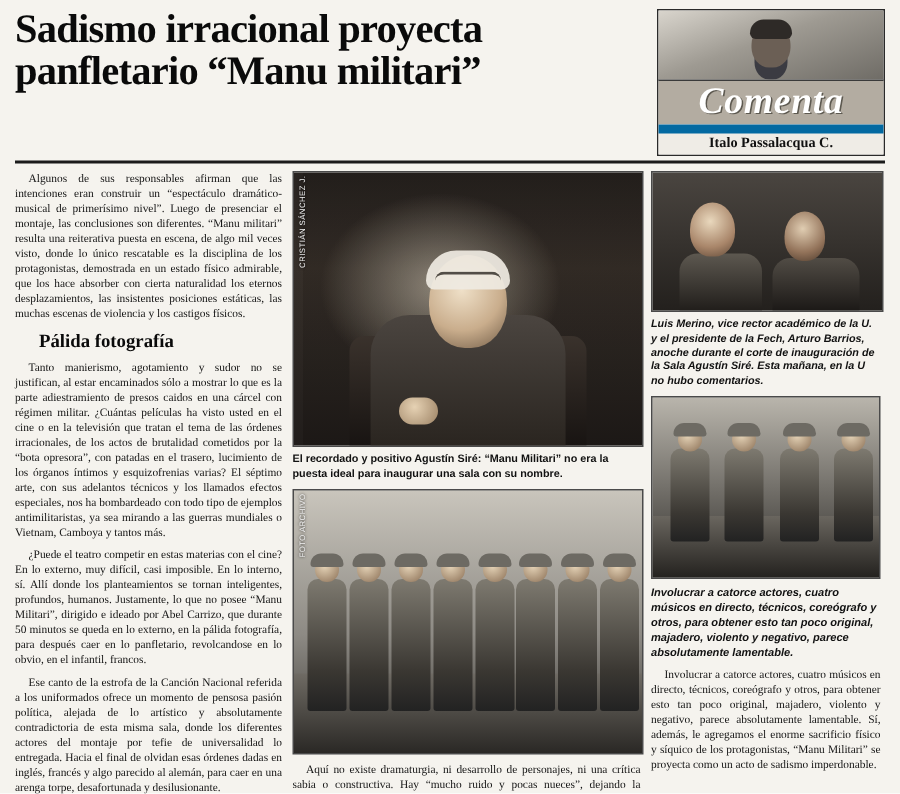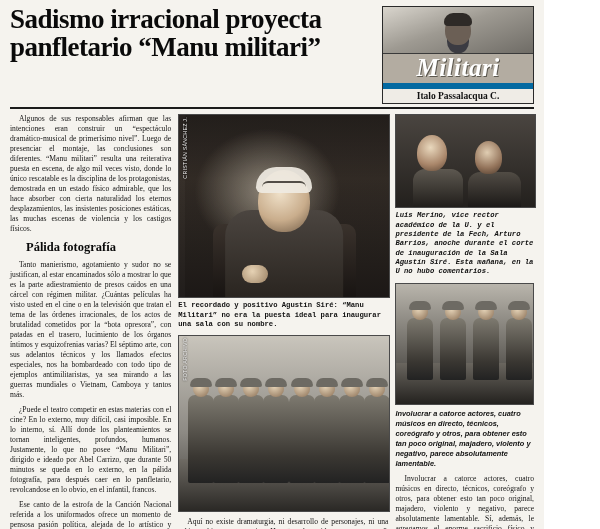--- a/index.html
+++ b/index.html
@@ -9,21 +9,21 @@
   }
   body {
     width: 600px;
     height: 529px;
     font-family: "Liberation Serif", serif;
     color: #111;
     overflow: hidden;
   }
   .page {
     position: relative;
-    width: 544px;
+    width: 600px;
     height: 529px;
     background: #f5f3ee;
     padding: 0;
     box-sizing: border-box;
   }
   
   .masthead {
     display: flex;
     align-items: stretch;
     padding: 6px 10px 0 10px;
@@ -133,21 +133,21 @@
   p.body.noind { text-index: 0; text-indent: 0; }
   h2.sub {
     font-family: "Liberation Serif", serif;
     font-size: 12.5px;
     font-weight: bold;
     line-height: 1.08;
     margin: 7px 0 5px 16px;
     color: #0a0a0a;
   }
   .caption {
-    font-family: Liberation Mono, monospace;
+    font-family: Liberation Sans, sans-serif;
     font-size: 7.2px;
     line-height: 1.3;
     font-weight: bold;
     color: #111;
     margin: 3px 0 6px 0;
     text-align: left;
   }
   .caption.italic { font-style: italic; font-weight: bold; }
 
   
@@ -321,21 +321,21 @@
       <h1 class="headline">
         <span>Sadismo irracional proyecta</span>
         <span class="l2">panfletario “Manu militari”</span>
       </h1>
     </div>
     <div class="comenta-box">
       <div class="comenta-photo">
         <div class="head"></div>
         <div class="hair"></div>
       </div>
-      <div class="comenta-title">Militari</div>
+      <div class="comenta-title">Comenta</div>
       <div class="comenta-name">Italo Passalacqua C.</div>
     </div>
   </div>
 
   <div class="rule"></div>
 
   <div class="content">
 
     <div class="col col-1">
       <p class="body">Algunos de sus responsables afirman que las intenciones eran construir un “espectáculo dramático-musical de primerísimo nivel”. Luego de presenciar el montaje, las conclusiones son diferentes. “Manu militari” resulta una reiterativa puesta en escena, de algo mil veces visto, donde lo único rescatable es la disciplina de los protagonistas, demostrada en un estado físico admirable, que los hace absorber con cierta naturalidad los eternos desplazamientos, las insistentes posiciones estáticas, las muchas escenas de violencia y los castigos físicos.</p>

